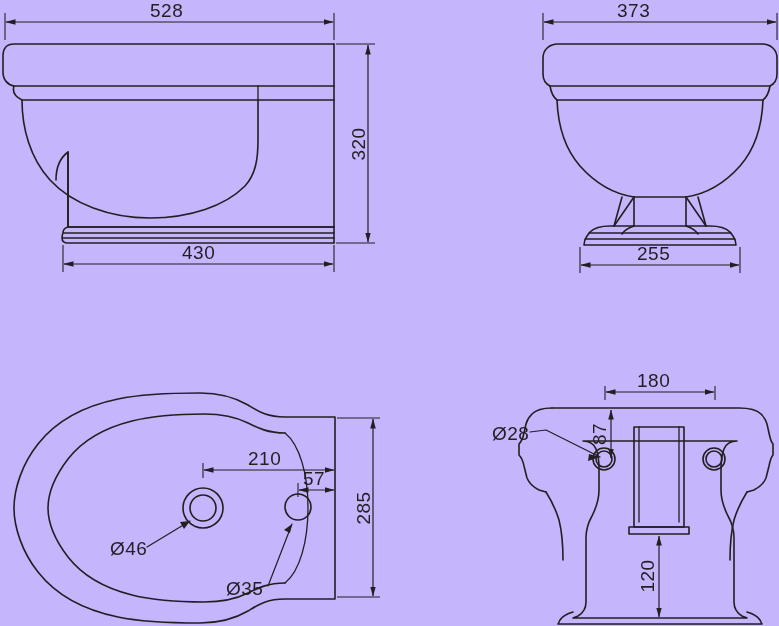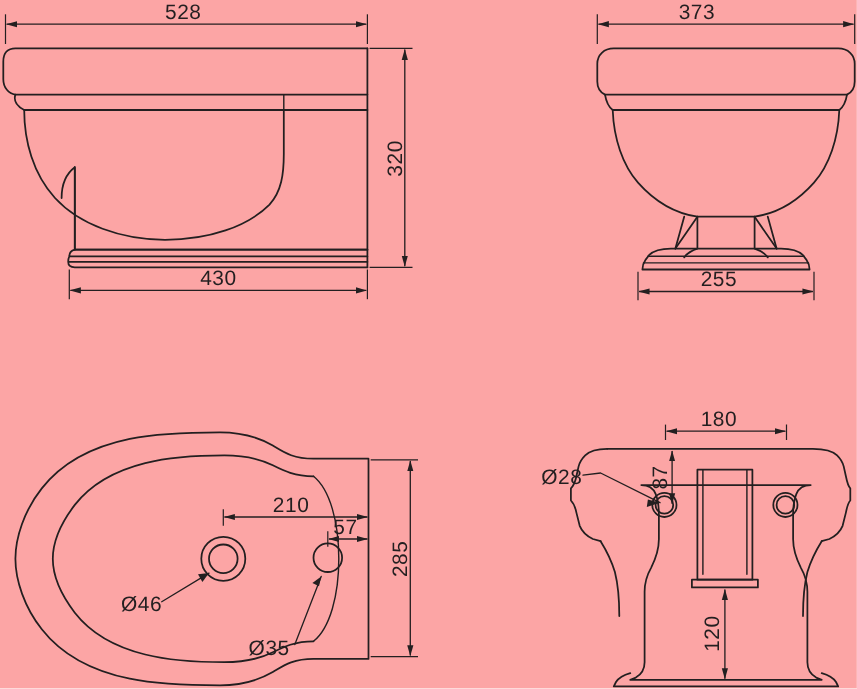--- a/index.html
+++ b/index.html
@@ -10,21 +10,21 @@
   body {
     width: 779px;
     height: 626px;
     font-family: "Liberation Sans", sans-serif;
     overflow: hidden;
   }
   #sheet {
     position: relative;
     width: 779px;
     height: 626px;
-    background: #fca5a5;
+    background: #c4b5fd;
   }
   #drawing {
     position: absolute;
     left: 0;
     top: 0;
   }
   .outline {
     fill: none;
     stroke: #231f20;
     stroke-width: 1.6;

